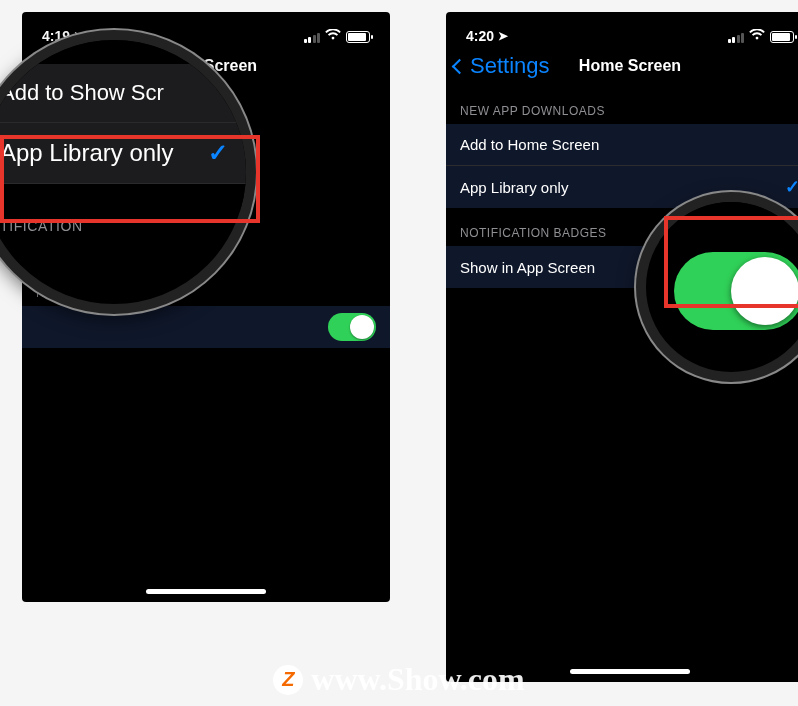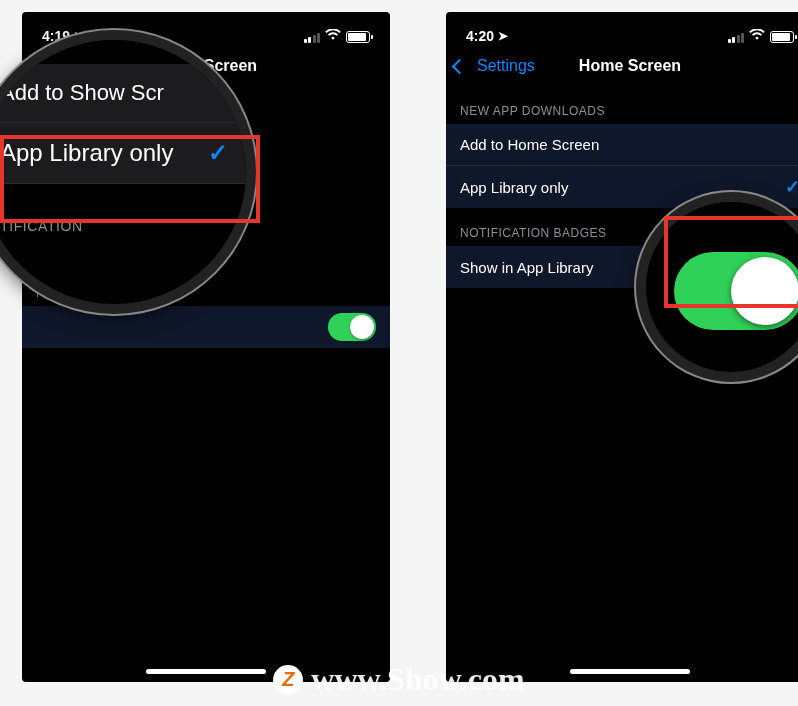--- a/index.html
+++ b/index.html
@@ -11,21 +11,21 @@
     overflow:hidden;
   }
   .phone {
     position:absolute;
     width:368px;
     top:12px;
     background:#000;
     border-radius:4px;
     overflow:hidden;
   }
-  .phone.left{ left:22px; height:670px;}
+  .phone.left{ left:22px; height:590px;}
   .phone.right{ left:410px; height:670px;margin-left:36px;}
   
   .status {
     height:34px;
     color:#fff;
     font-size:14px;
     font-weight:600;
     display:flex;
     align-items:flex-end;
     padding:0 20px 2px 20px;
@@ -49,23 +49,23 @@
   .navbar{
     height:40px;
     display:flex;
     align-items:center;
     position:relative;
     color:#fff;
   }
   .back{
     display:flex; align-items:center;
     color:#0a84ff;
-    font-size:16px;
+    font-size:22px;
     padding-left:8px;
-    gap:10px;
+    gap:3px;
   }
   .nav-title{
     position:absolute; left:0; right:0; text-align:center;
     font-size:16px; font-weight:600; color:#fff;
     pointer-events:none;
   }
   
   .section-header{
     color:#8e8e93;
     font-size:12px;
@@ -286,21 +286,21 @@
     </div>
     <div class="cell">
       <span>App Library only</span>
       <span class="check">✓</span>
     </div>
   </div>
 
   <div class="section-header">NOTIFICATION BADGES</div>
   <div class="cell-group">
     <div class="cell">
-      <span>Show in App Library</span>
+      <span>Show in App Screen</span>
       <div class="toggle">
           <div class="knob"></div>
         </div>
     </div>
   </div>
 
   <div class="home-ind"></div>
 </div>
 
 <div class="loupe right-loupe">

